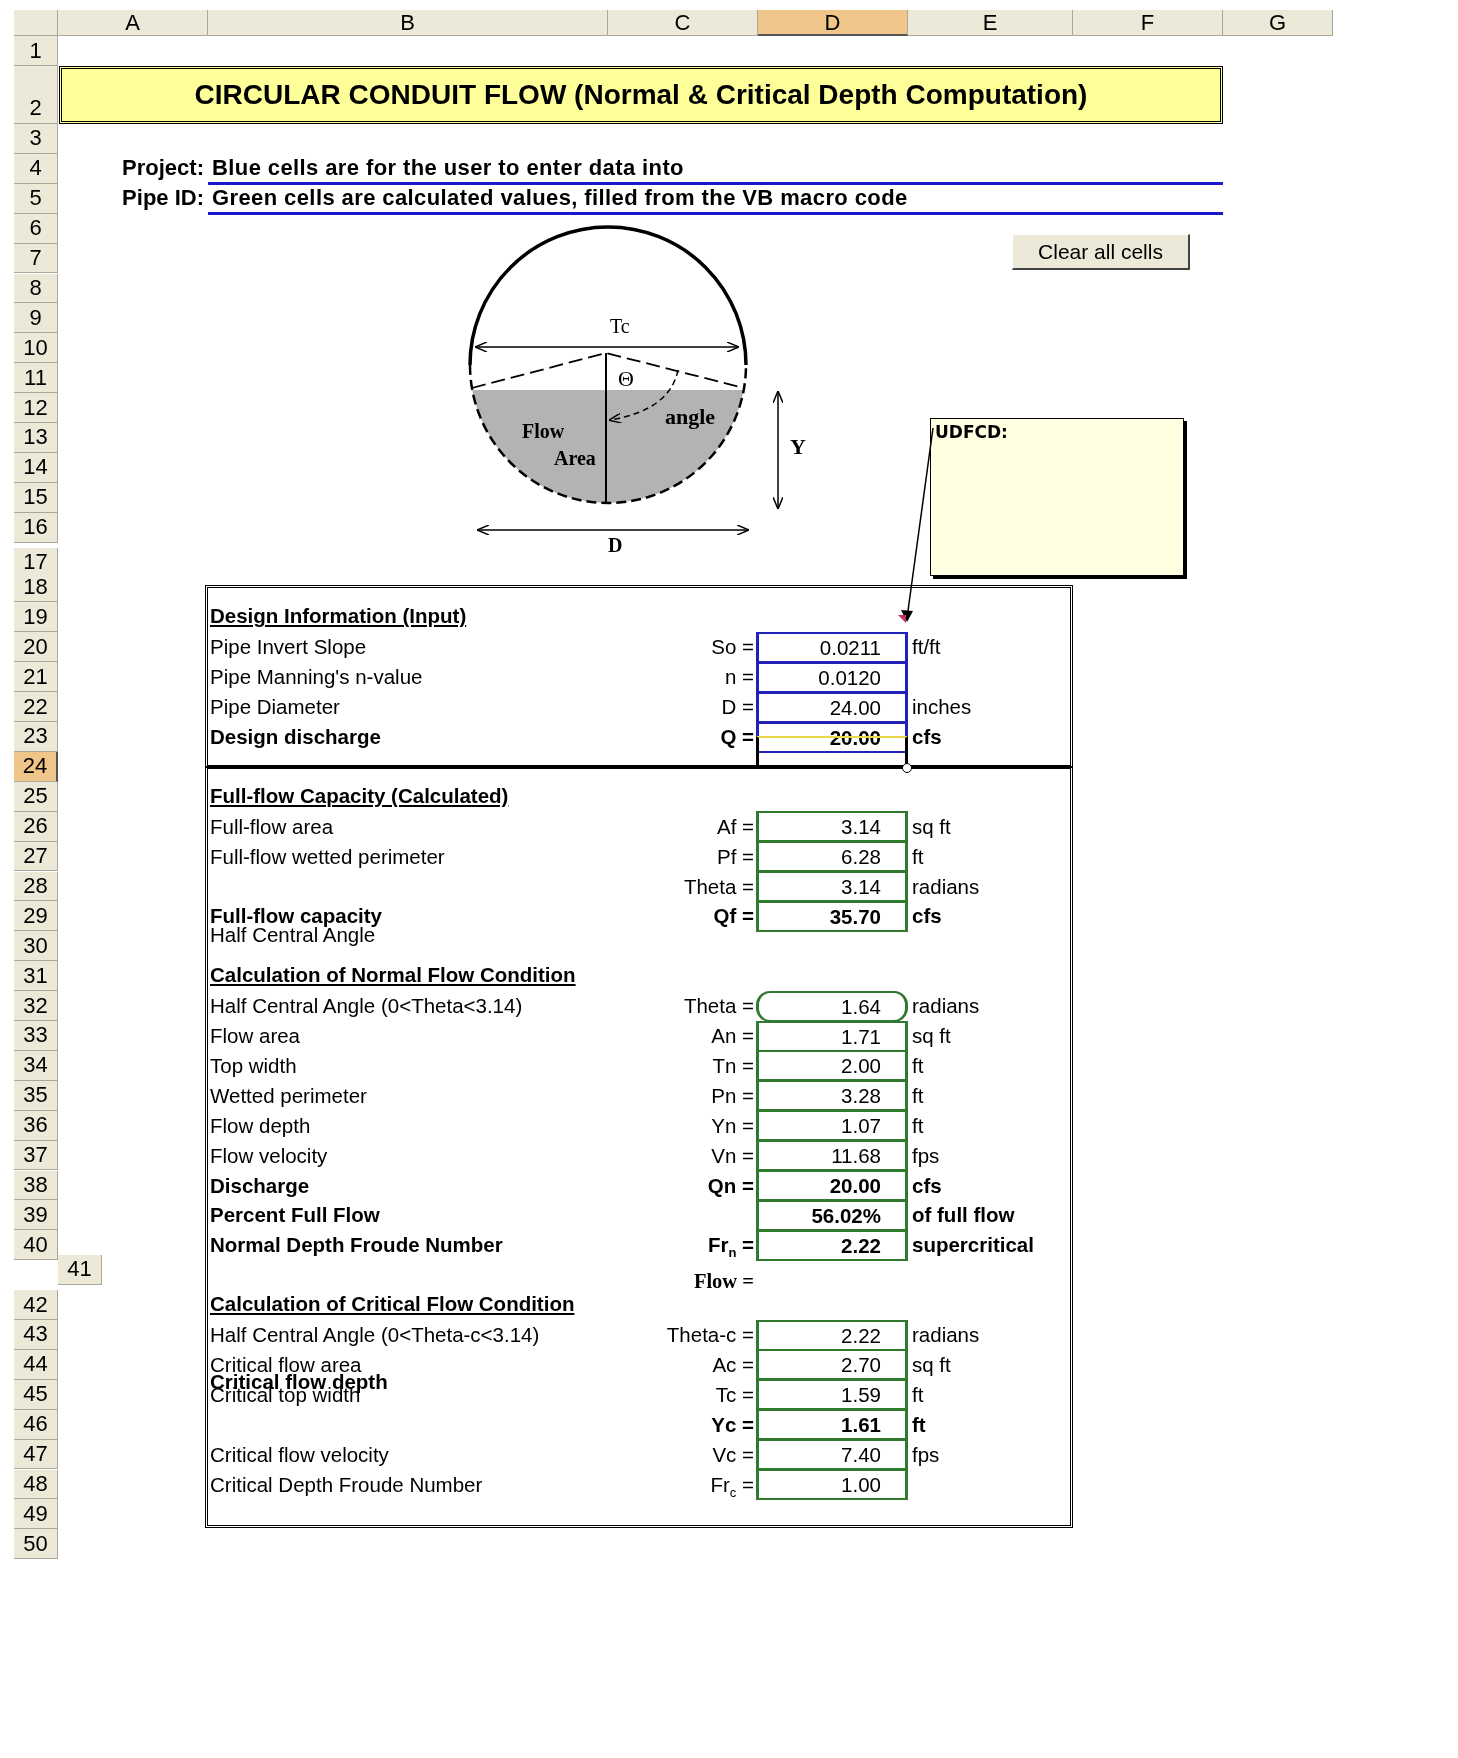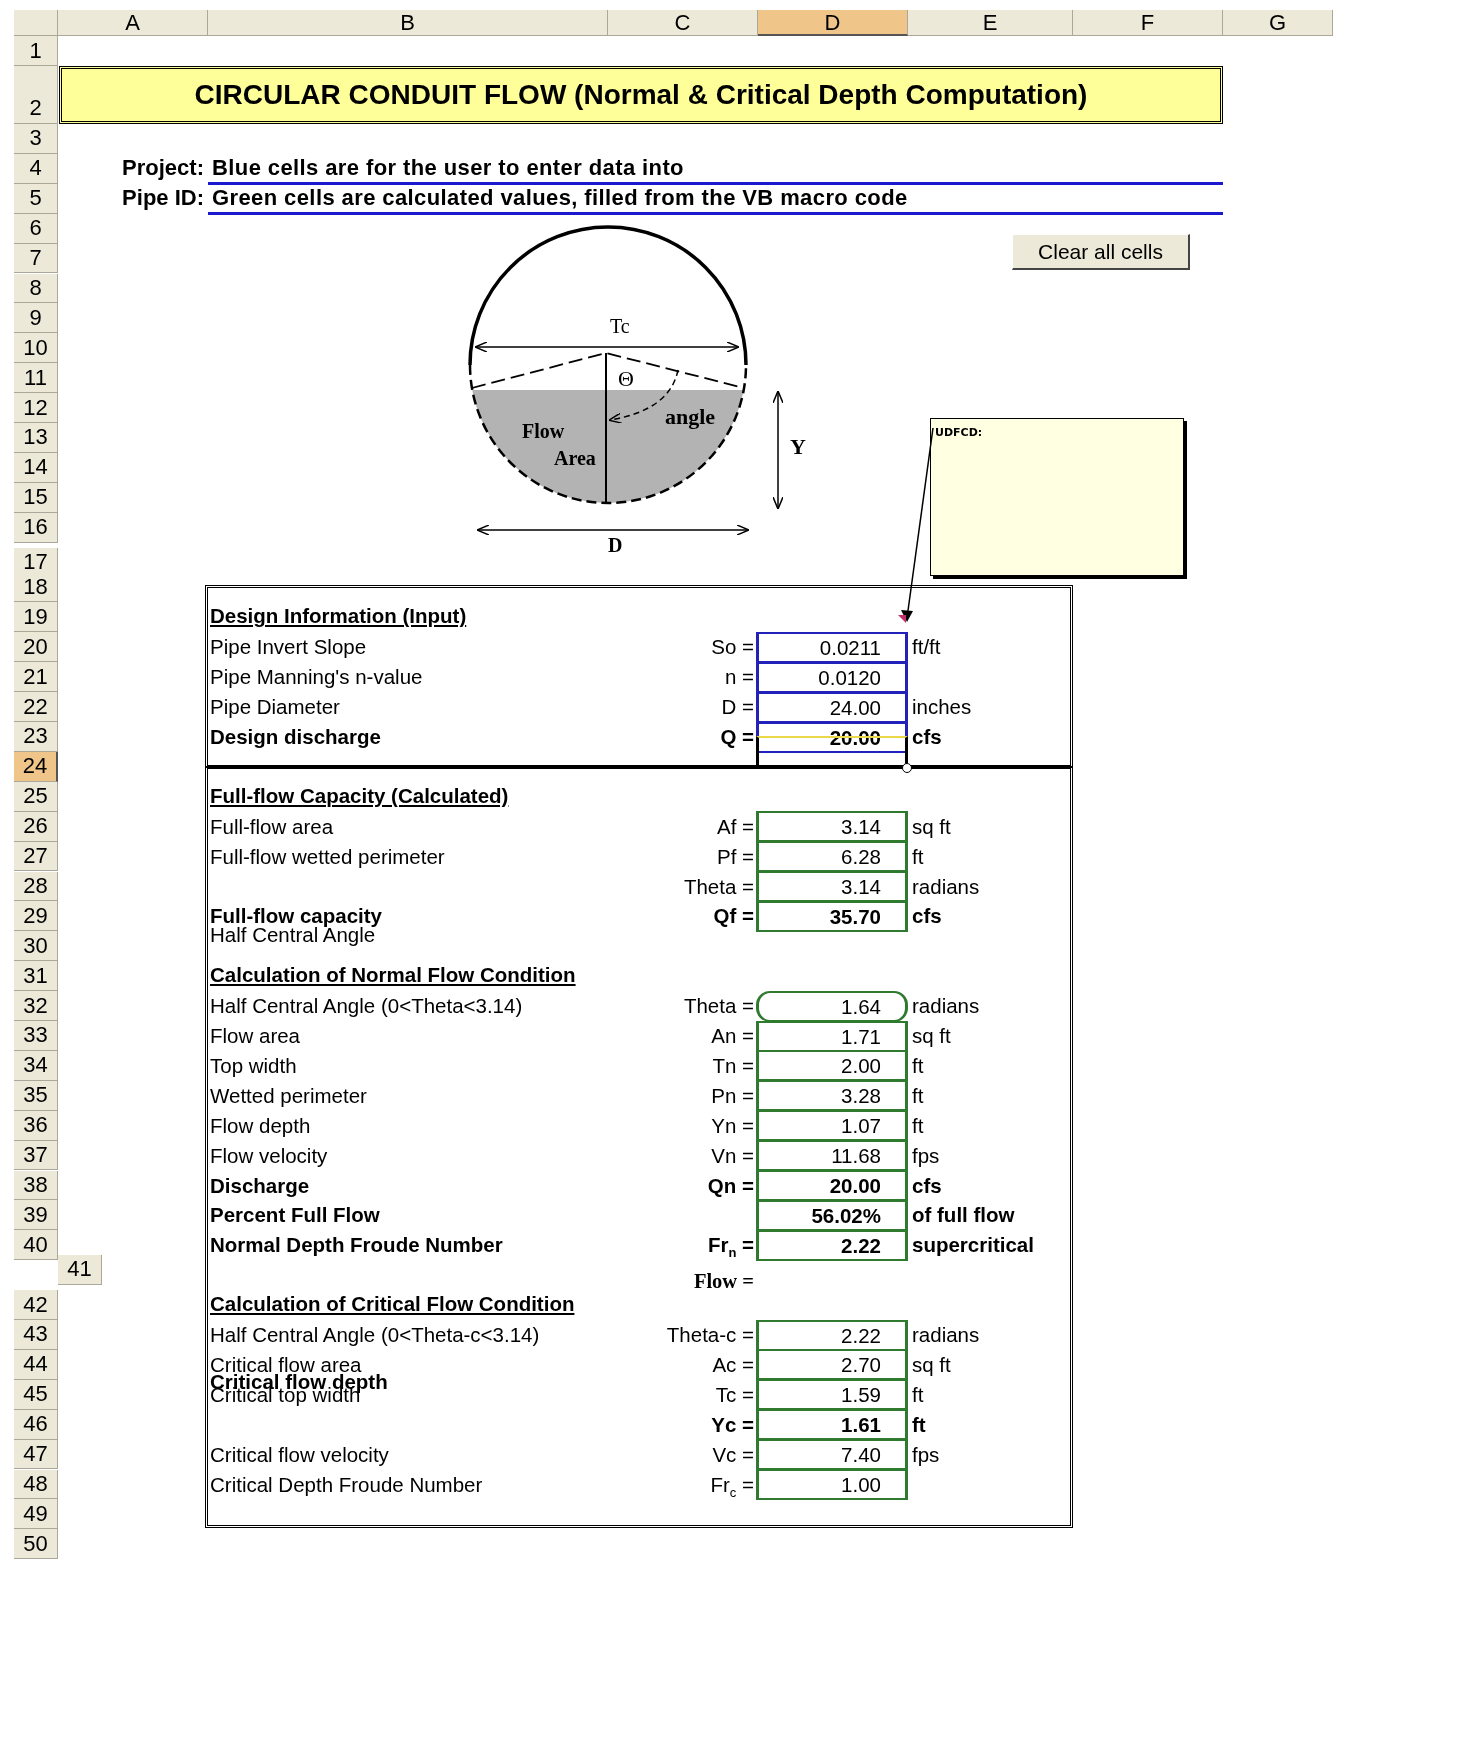--- a/index.html
+++ b/index.html
@@ -7,21 +7,21 @@
   .abs { position:absolute; }
   .colhdr { position:absolute; top:10px; height:26px; background:#ece9d8; border-right:1px solid #aca899; border-bottom:1px solid #aca899; box-sizing:border-box; text-align:center; font-size:22px; line-height:26px; color:#000; }
   .colhdr.active { background:#f0c58a; border-bottom:2px solid #555; }
   .corner { position:absolute; left:14px; top:10px; width:44px; height:26px; background:#ece9d8; border-right:1px solid #aca899; border-bottom:1px solid #aca899; box-sizing:border-box; }
   .rowhdr { position:absolute; left:14px; width:44px; background:#ece9d8; border-bottom:1px solid #aca899; border-right:1px solid #aca899; box-sizing:border-box; text-align:center; font-size:22px; color:#000; display:flex; align-items:center; justify-content:center; }
   .rowhdr.active { background:#f0c58a; border-right:2px solid #555; }
   .title-box { position:absolute; left:59px; top:66px; width:1164px; height:58px; background:#ffff99; border:3px double #000; box-sizing:border-box; display:flex; align-items:center; justify-content:center; font-weight:bold; font-size:28px; }
   .proj-label { position:absolute; font-weight:bold; font-size:22px; text-align:right; width:150px; left:54px; font-family:"Liberation Sans Narrow","Liberation Sans",sans-serif; }
   .proj-value { position:absolute; left:208px; width:1015px; font-weight:bold; font-size:22px; padding-left:4px; border-bottom:3px solid #1a1acc; box-sizing:border-box; letter-spacing:0.4px; }
   .clear-btn { position:absolute; left:1012px; top:234px; width:178px; height:36px; background:#ece9d8; border:1px solid #fff; border-right:2px solid #444; border-bottom:2px solid #444; box-sizing:border-box; font-size:21px; text-align:center; line-height:34px; cursor:pointer; }
-  .comment { position:absolute; left:930px; top:418px; width:254px; height:158px; background:#ffffe1; border:1px solid #000; box-shadow:3px 3px 0 #000; box-sizing:border-box; padding:2px 4px; font-size:11px; line-height:23.5px; font-family:"DejaVu Sans", sans-serif; }
+  .comment { position:absolute; left:930px; top:418px; width:254px; height:158px; background:#ffffe1; border:1px solid #000; box-shadow:3px 3px 0 #000; box-sizing:border-box; padding:2px 4px; font-size:17px; line-height:23.5px; font-family:"DejaVu Sans", sans-serif; }
   .comment .hd { font-weight:bold; }
   .panel { position:absolute; left:205px; width:868px; border:3px double #000; box-sizing:border-box; }
   .row-label { position:absolute; left:210px; font-size:20.5px; white-space:nowrap; }
   .row-label.hdr { font-weight:bold; text-decoration:underline; }
   .row-label.b { font-weight:bold; }
   .sym { position:absolute; right:702px; font-size:20.5px; text-align:right; white-space:nowrap; }
   .sym.b { font-weight:bold; }
   .cell { position:absolute; left:756px; width:152px; height:31px; box-sizing:border-box; text-align:right; padding-right:24px; font-size:20.5px; line-height:27px; background:#fff; }
   .cell.in { border:3px solid #2222bb; border-top-width:2px; border-bottom-width:2px; }
   .cell.out { border:3px solid #2f7a2f; border-top-width:2px; border-bottom-width:2px; }

